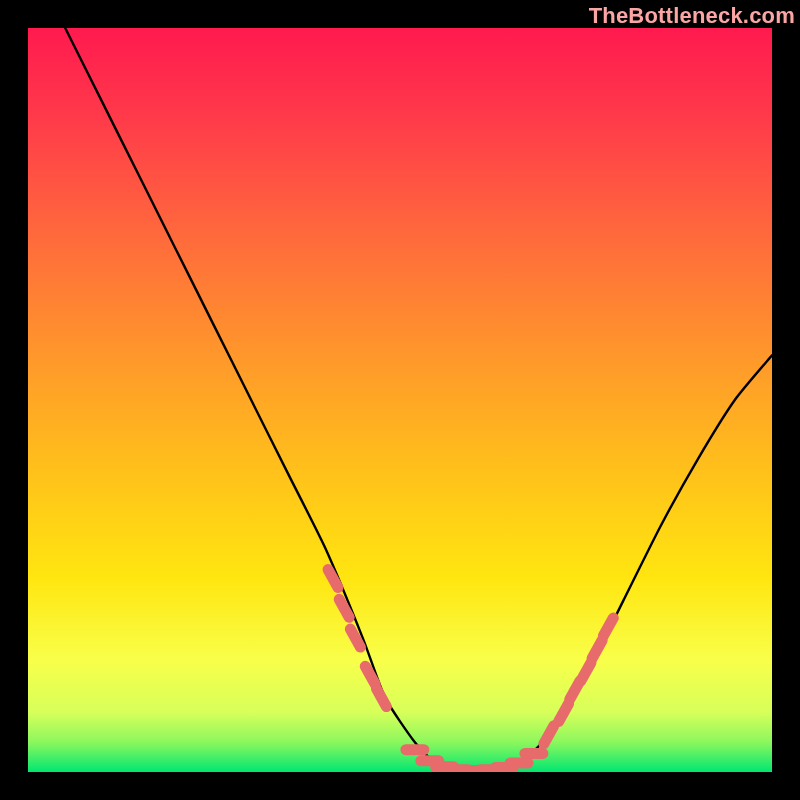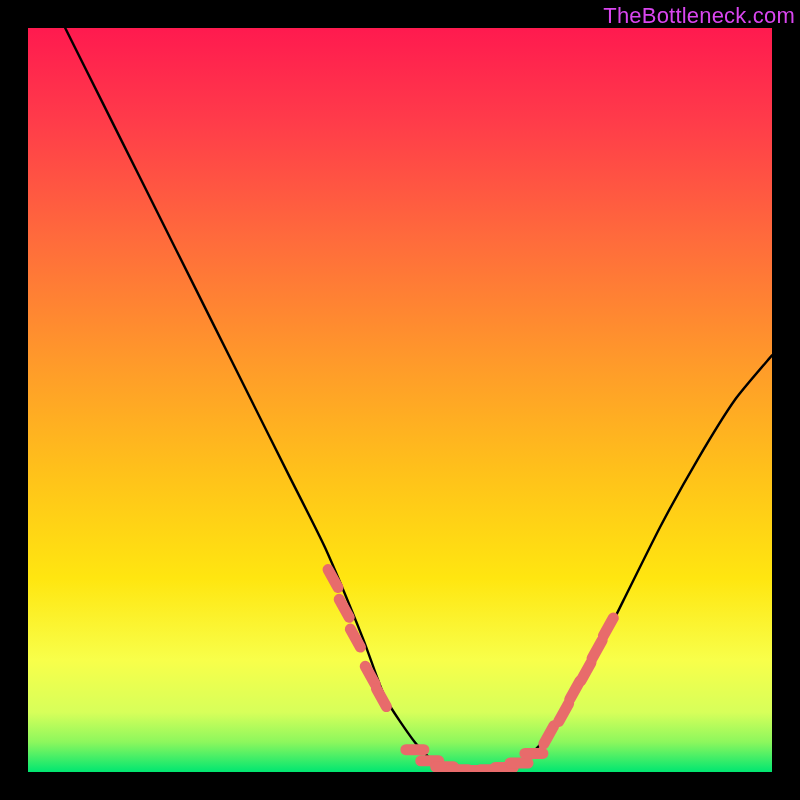--- a/index.html
+++ b/index.html
@@ -24,23 +24,23 @@
     top: 0;
     width: 744px;
     height: 744px;
   }
   .watermark {
     position: absolute;
     right: 5px;
     top: 3px;
     font-family: Arial, Helvetica, sans-serif;
     font-size: 22px;
-    color: #d946ef;
+    color: #fca5a5;
     letter-spacing: 0.2px;
-    font-weight: 400;
+    font-weight: 700;
   }
   svg {
     display: block;
   }
 </style>
 </head>
 <body>
 
 <div class="frame">
   <svg class="plot-area" viewBox="0 0 744 744" preserveAspectRatio="none">

